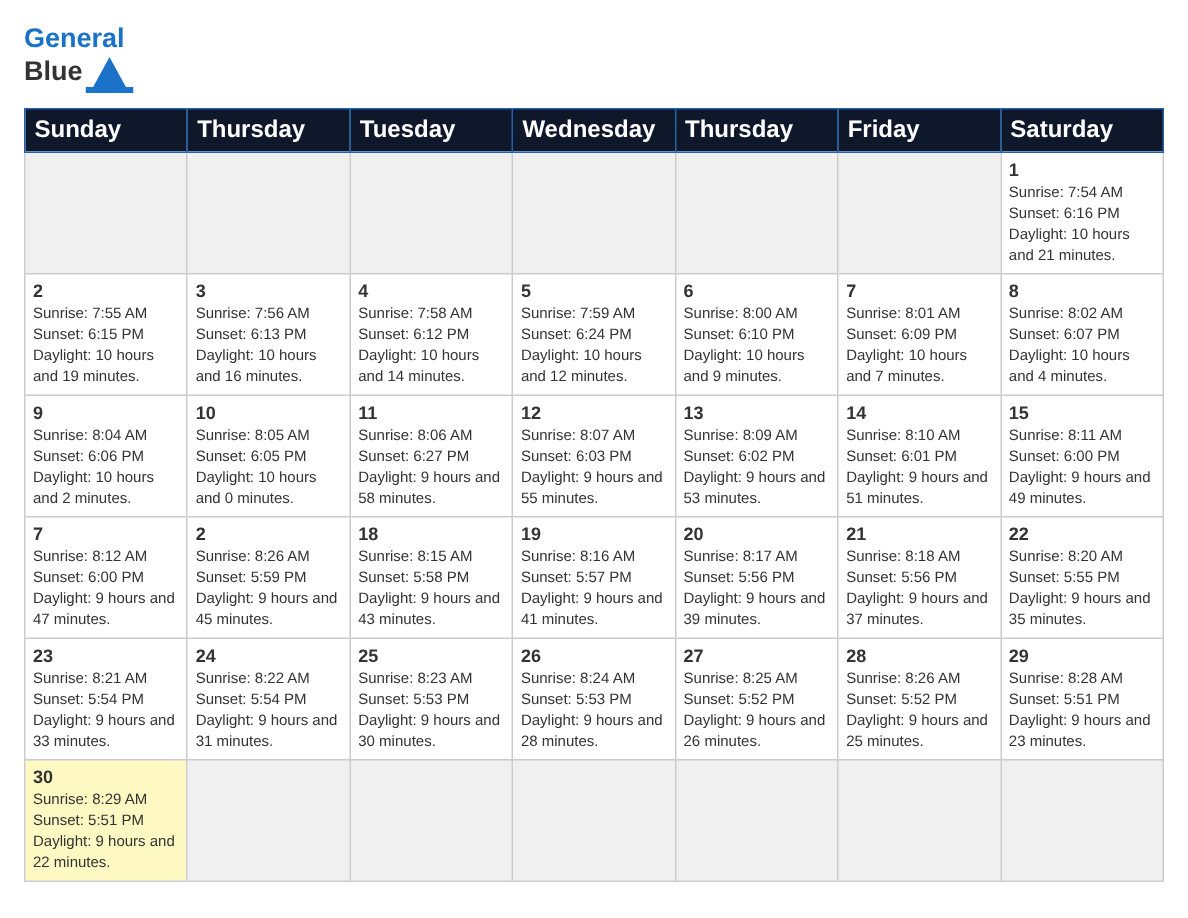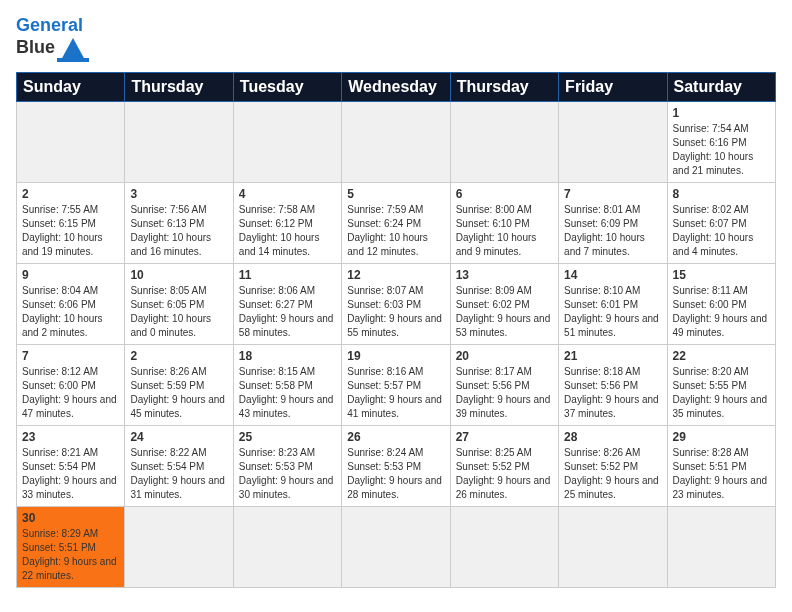--- a/index.html
+++ b/index.html
@@ -75,21 +75,21 @@
       font-weight: bold;
       display: block;
       margin-bottom: 2px;
     }
     .day-info {
       font-size: 10px;
       line-height: 1.4;
       color: #333;
     }
     .last-row td {
-      background: #f97316;
+      background: #fef9c3;
     }
   </style>
 </head>
 <body>
 
 <div class="header-section">
   <div class="logo">
     <div style="display:flex;align-items:center;">
       <span class="logo-text"><span>General</span></span>
     </div>

